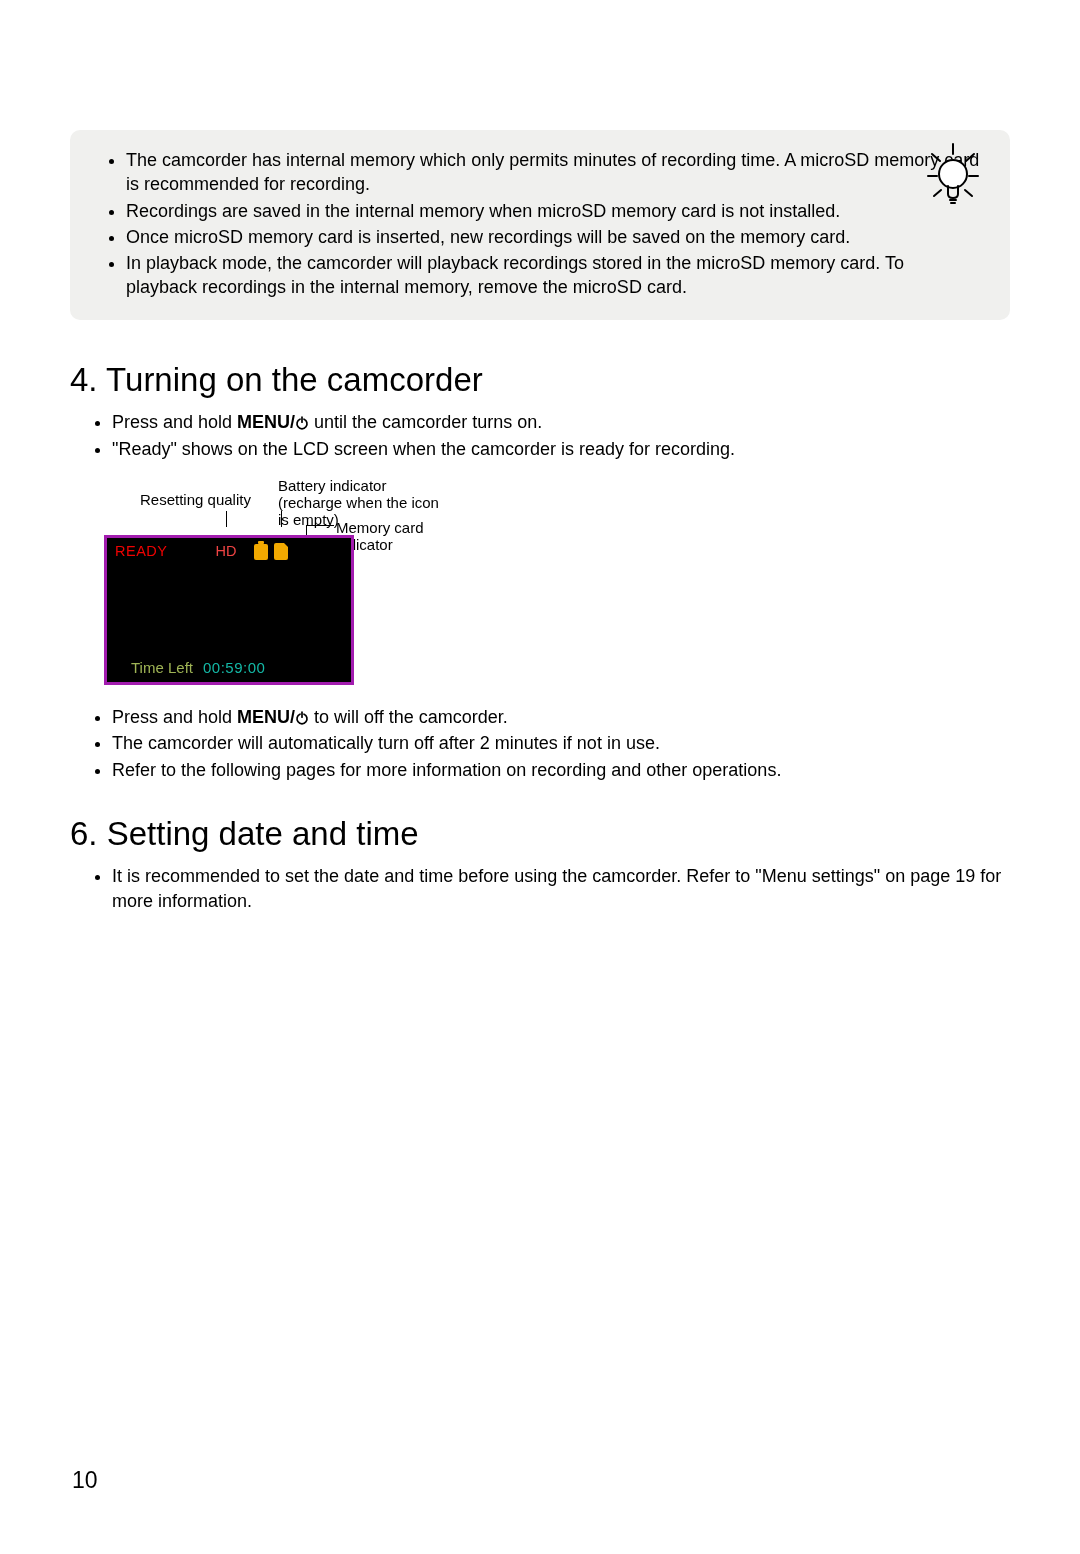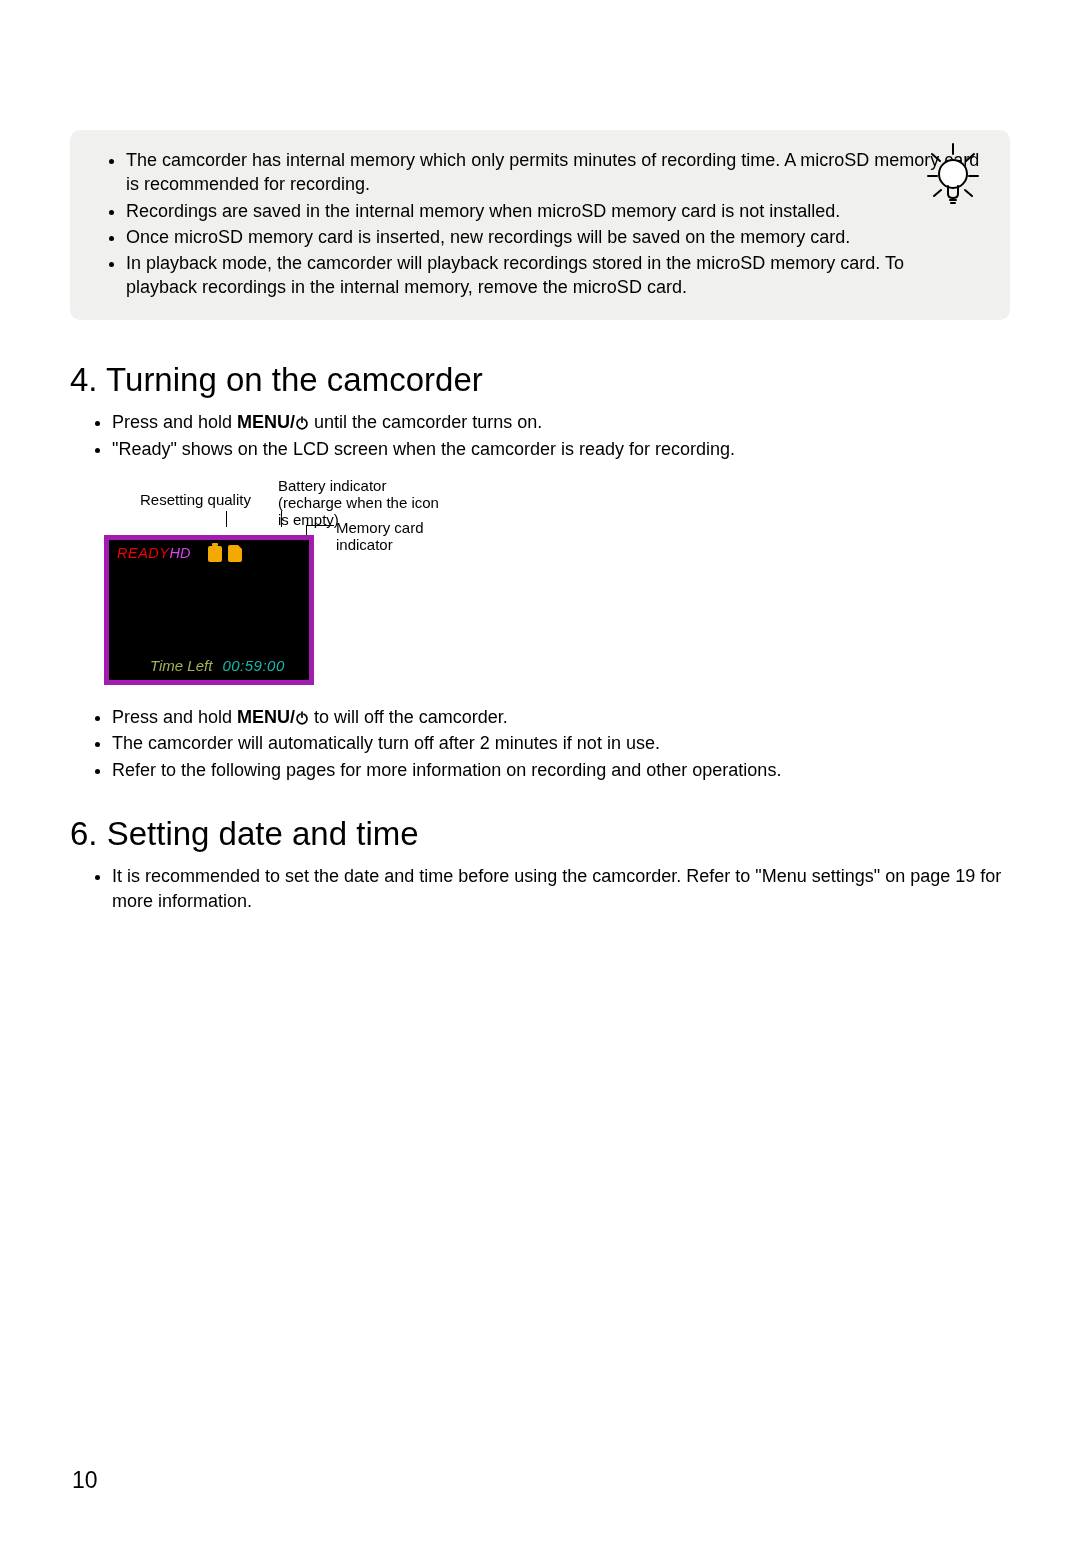--- a/index.html
+++ b/index.html
@@ -62,35 +62,34 @@
     position: absolute;
     background: #000;
   }
   .tick-rq { left: 122px; top: 34px; width: 1px; height: 16px; }
   .tick-batt { left: 177px; top: 34px; width: 1px; height: 16px; }
   .mem-conn-h { left: 202px; top: 48px; width: 28px; height: 1px; }
   .mem-conn-v { left: 202px; top: 48px; width: 1px; height: 10px; }
   .lcd {
     position: absolute;
     left: 0; top: 58px;
-    width: 210px; height: 150px;
+    width: 250px; height: 150px;
     background: #000;
-    border: 5px solid #a21caf;
-    font-style: italic;
+    border: 3px solid #a21caf;
   }
   .lcd-topbar {
     position: absolute;
     left: 0; right: 0; top: 0; height: 28px;
     display: flex;
     align-items: center;
     padding: 0 6px;
     font-size: 14.5px;
   }
   .lcd-ready { color: #ef0202; flex: 0 0 auto; margin-left: 2px; letter-spacing: 0.5px; }
-  .lcd-hd { color: #d946ef; }
+  .lcd-hd { color: #ef4444; margin-left: 48px; }
   .lcd-batt {
     width: 14px; height: 16px;
     background: #f2a900;
     border-radius: 2px;
     margin-left: 18px;
     position: relative;
   }
   .lcd-batt::before {
     content: "";
     position: absolute;
@@ -109,23 +108,22 @@
     position: absolute;
     right: -1px; top: -1px;
     border-top: 6px solid #000;
     border-left: 6px solid transparent;
   }
   .lcd-botbar {
     position: absolute;
     left: 0; right: 0; bottom: 0;
     display: flex;
     align-items: baseline;
-    padding: 3px 8px 4px 17px;
+    padding: 3px 8px 4px 24px;
     font-size: 15px;
-    margin-left: 24px;
   }
   .lcd-timeleft-label { color: #9fb455; }
   .lcd-timeleft-value { color: #14b8a6; margin-left: 10px; letter-spacing: 0.5px; }
   .page-num {
     position: absolute;
     left: 72px;
     bottom: 58px;
     font-size: 23px;
   }
   .section { margin-bottom: 30px; }

